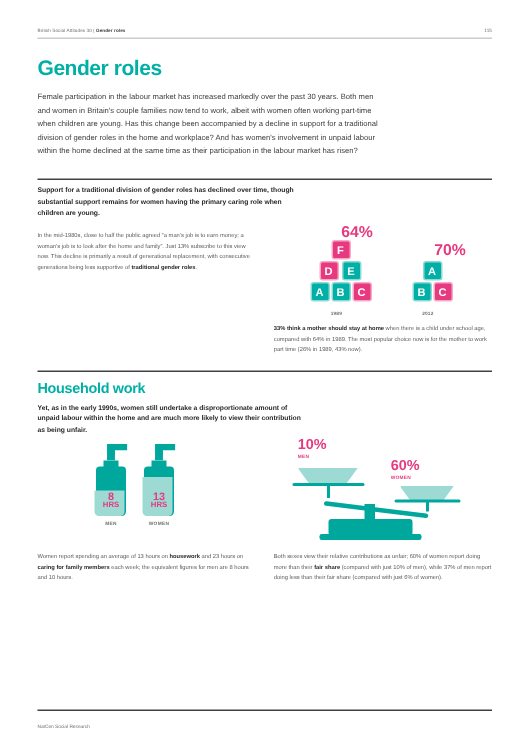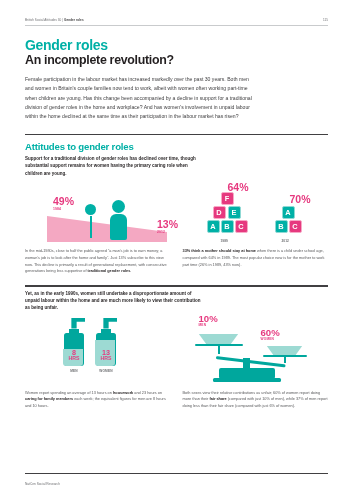--- a/index.html
+++ b/index.html
@@ -101,51 +101,28 @@
     <div>
       <span>British Social Attitudes 30</span>
       <span>|</span>
       <b>Gender roles</b>
     </div>
     <div class="pg">115</div>
   </div>
   <div class="rule-top"></div>
 
   <div class="title-teal">Gender roles</div>
-  <div class="title-dark">An incomplete revolution?</div>
   <div class="intro">Female participation in the labour market has increased markedly over the past 30 years. Both men and women in Britain's couple families now tend to work, albeit with women often working part-time when children are young. Has this change been accompanied by a decline in support for a traditional division of gender roles in the home and workplace? And has women's involvement in unpaid labour within the home declined at the same time as their participation in the labour market has risen?</div>
 
   <div class="rule-sec"></div>
-  <div class="sec-title">Attitudes to gender roles</div>
   <div class="sec-lede">Support for a traditional division of gender roles has declined over time, though substantial support remains for women having the primary caring role when children are young.</div>
 
   <div class="info-row">
 
     <div class="col">
-      <div class="art">
-        <div class="wedge"></div>
-
-        <div class="fig" style="left:60px;bottom:6px;">
-          <div class="head" style="width:11px;height:11px;"></div>
-          <div class="body" style="width:2px;height:22px;"></div>
-        </div>
-        <div class="fig" style="left:85px;bottom:4px;">
-          <div class="head" style="width:13px;height:13px;"></div>
-          <div class="body" style="width:17px;height:26px;border-radius:6px 6px 2px 2px;"></div>
-        </div>
-
-        <div class="pct" style="left:14px;top:14px;">
-          <span class="num">49%</span>
-          <span class="yr">1984</span>
-        </div>
-        <div class="pct" style="left:118px;top:37px;">
-          <span class="num">13%</span>
-          <span class="yr">2012</span>
-        </div>
-      </div>
 
       <div class="caption">
         <span>In the mid-1980s, close to half the public agreed “a man's job is to earn money; a woman's job is to look after the home and family”. Just 13% subscribe to this view now. This decline is primarily a result of generational replacement, with consecutive generations being less supportive of </span><b>traditional gender roles</b><span>.</span>
       </div>
     </div>
 
     <div class="col">
       <div class="art">
 
         <div class="blocks" style="left:24px;top:10px;width:42px;height:45px;">
@@ -174,20 +151,21 @@
         <div class="blk-yr" style="left:99px;top:57px;">2012</div>
       </div>
 
       <div class="caption">
         <b>33% think a mother should stay at home</b><span> when there is a child under school age, compared with 64% in 1989. The most popular choice now is for the mother to work part time (26% in 1989, 43% now).</span>
       </div>
     </div>
   </div>
 
   <div class="rule-sec" style="margin-top:10px;"></div>
+  <div class="sec-title">Household work</div>
   <div class="sec-lede">Yet, as in the early 1990s, women still undertake a disproportionate amount of unpaid labour within the home and are much more likely to view their contribution as being unfair.</div>
 
   <div class="info-row" style="margin-top:4px;">
 
     <div class="col">
       <div class="art" style="height:70px;">
 
         <div class="bottle" style="left:38px;height:58px;width:23px;">
           <div class="nozzle"></div>
           <div class="neck"></div>

